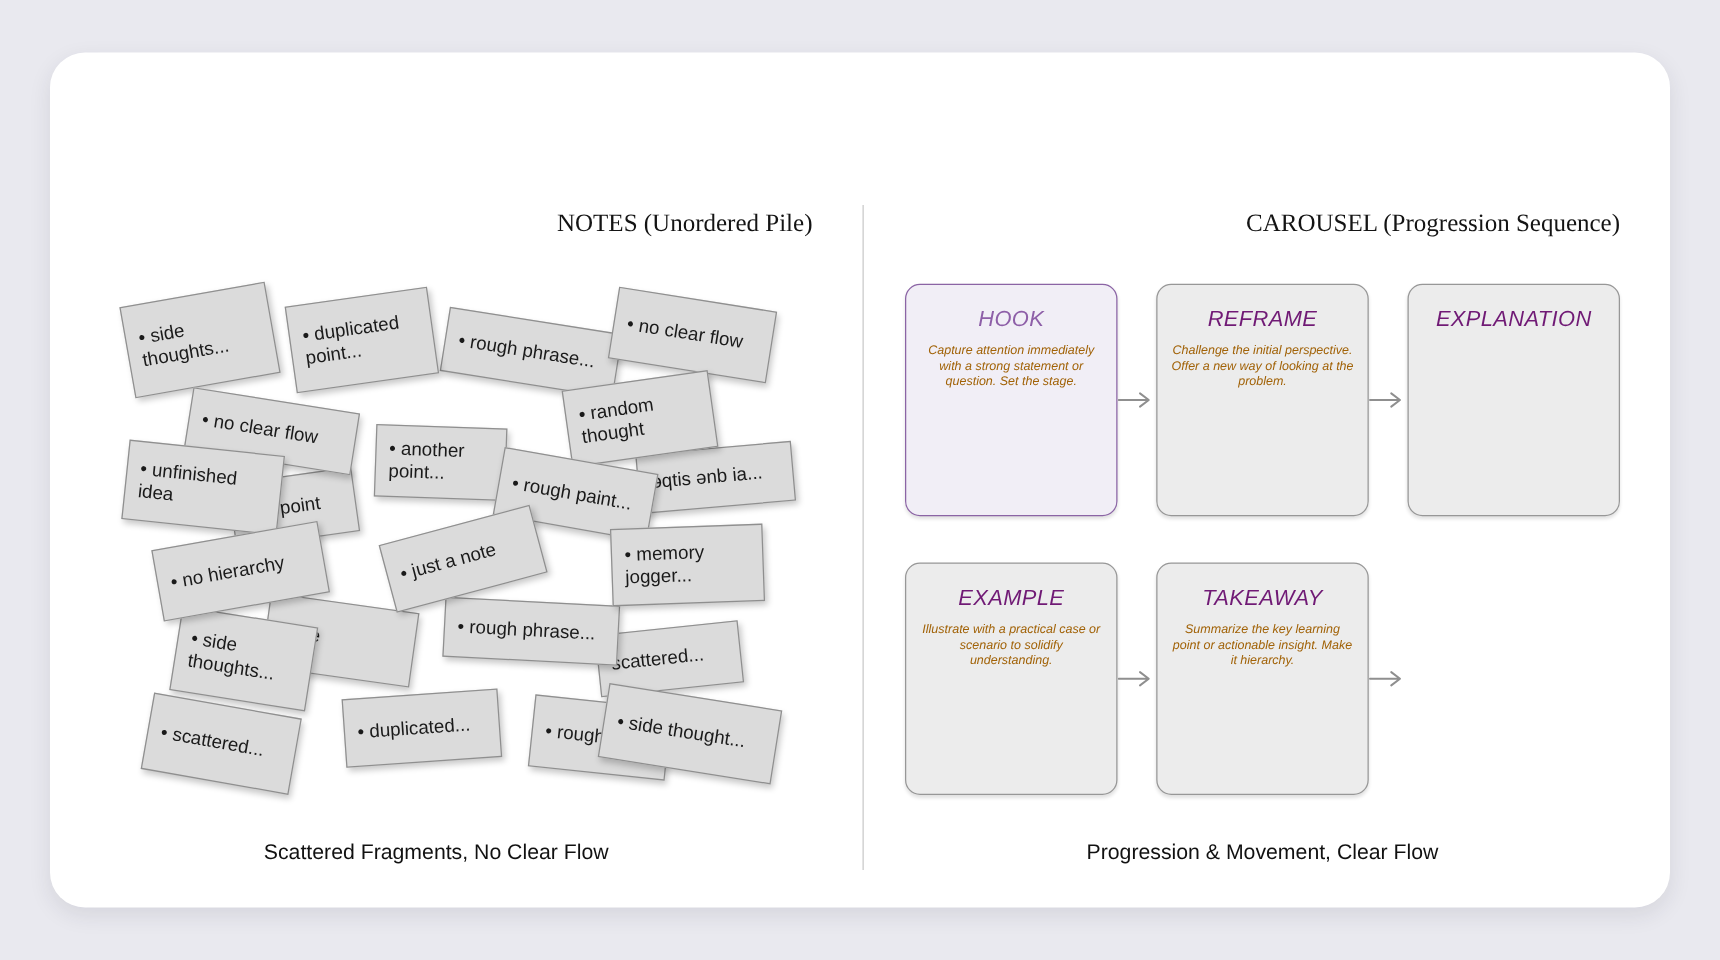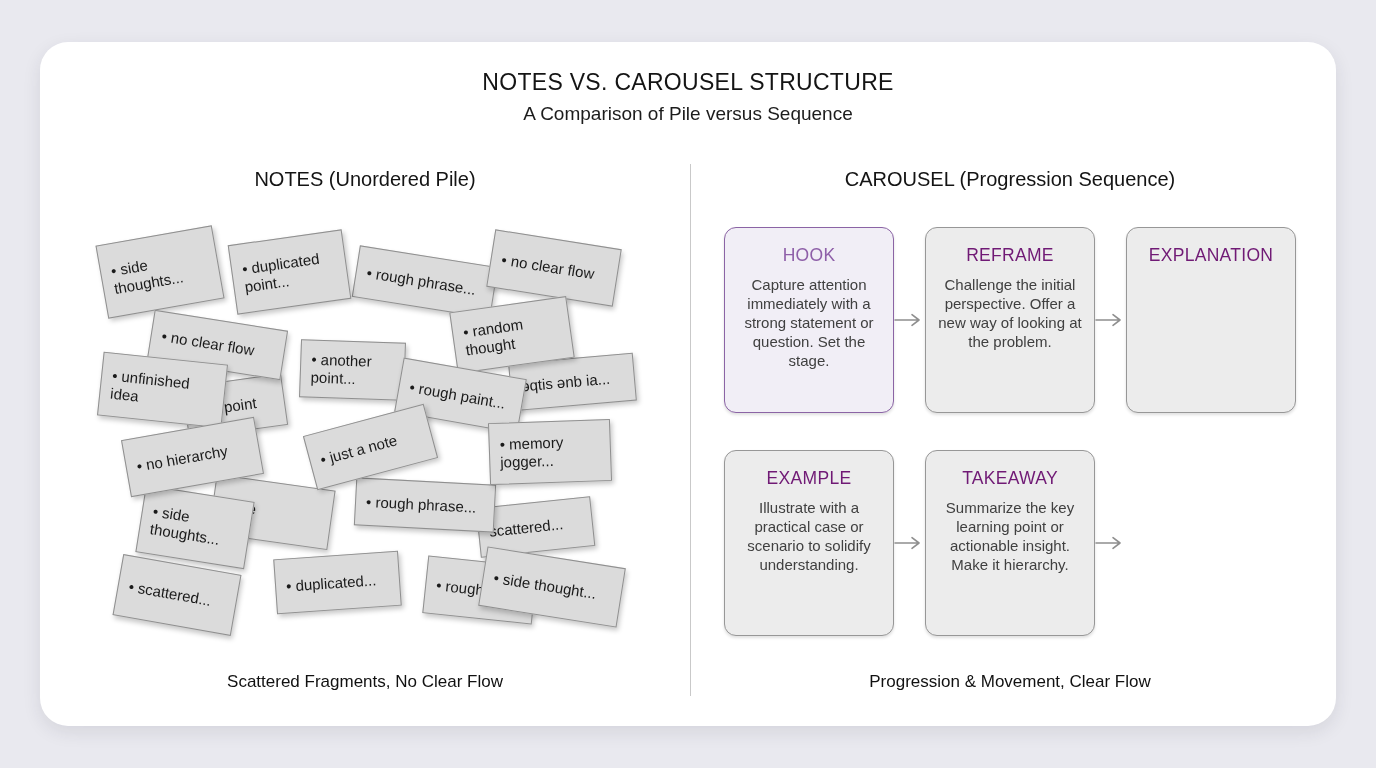--- a/index.html
+++ b/index.html
@@ -13,69 +13,65 @@
   .stage{position:relative;width:1376px;height:768px;}
   .canvas-card{
     position:absolute;left:40px;top:42px;width:1296px;height:684px;
     background:#ffffff;border-radius:28px;
     box-shadow:0 6px 18px rgba(40,40,60,.10);
   }
   .title-block{position:absolute;left:0;right:0;top:27px;text-align:center;}
   .main-title{font-size:23px;font-weight:500;letter-spacing:.3px;color:#141414;}
   .sub-title{font-size:19px;font-weight:400;margin-top:7px;color:#1c1c1c;}
 
-  .panel-header{position:absolute;top:126px;font-size:20px;text-align:center;color:#141414;}
+  .panel-header{position:absolute;top:126px;font-size:20px;text-align:right;color:#141414;font-family:Liberation Serif, serif;}
   .panel-header.left{left:40px;width:570px;}
   .panel-header.right{left:684px;width:572px;}
 
   .divider{position:absolute;left:650px;top:122px;width:1px;height:532px;background:#c9c9c9;}
 
   
   .pile{position:absolute;left:40px;top:173px;width:600px;height:440px;}
   .note{
     position:absolute;box-sizing:border-box;
     background:#dbdbdb;border:1px solid #8f8f8f;
     box-shadow:2px 3px 5px rgba(0,0,0,.22);
     display:flex;align-items:center;
     padding:4px 10px;
     font-size:15px;line-height:1.18;color:#1a1a1a;
   }
 
   
   .carousel{position:absolute;left:684px;top:185px;width:572px;}
-  .car-row{display:flex;align-items:center;width:572px;height:186px;}
+  .car-row{display:flex;align-items:center;width:572px;height:186px;font-style:italic;}
   .car-row + .car-row{margin-top:37px;}
   .car-card{
     flex:none;box-sizing:border-box;
     width:170px;height:186px;
     background:#ececec;border:1.5px solid #979797;border-radius:12px;
     box-shadow:0 2px 3px rgba(0,0,0,.12);
     padding:17px 10px 10px;
     text-align:center;
   }
   .car-card.accent{background:#f1eef6;border-color:#8b64a5;}
   .car-card .card-title{font-size:17.5px;letter-spacing:.3px;color:#701a75;margin-bottom:9px;}
   .car-card.accent .card-title{color:#8e5fa8;}
-  .car-card .card-body{font-size:15px;line-height:1.27;color:#404040;}
+  .car-card .card-body{font-size:10px;line-height:1.27;color:#a16207;}
   .arrow{flex:none;width:31px;height:14px;}
 
   .panel-caption{position:absolute;top:630px;font-size:17px;text-align:center;color:#111111;}
-  .panel-caption.left{left:40px;width:570px;}
+  .panel-caption.left{left:24px;width:570px;}
   .panel-caption.right{left:684px;width:572px;}
 </style>
 </head>
 <body>
 
 <div class="stage">
   <div class="canvas-card">
 
-    <div class="title-block">
-      <div class="main-title">NOTES VS. CAROUSEL STRUCTURE</div>
-      <div class="sub-title">A Comparison of Pile versus Sequence</div>
-    </div>
 
     <div class="panel-header left">NOTES (Unordered Pile)</div>
     <div class="panel-header right">CAROUSEL (Progression Sequence)</div>
 
     <div class="divider"></div>
 
     <div class="pile">
       <div class="note" style="left:21px;top:20px;width:118px;height:74px;transform:rotate(-10deg);z-index:3;">• side thoughts...</div>
       <div class="note" style="left:152px;top:22px;width:115px;height:70px;transform:rotate(-8deg);z-index:2;">• duplicated point...</div>
       <div class="note" style="left:275px;top:41px;width:140px;height:52px;transform:rotate(9deg);z-index:1;">• rough phrase...</div>

